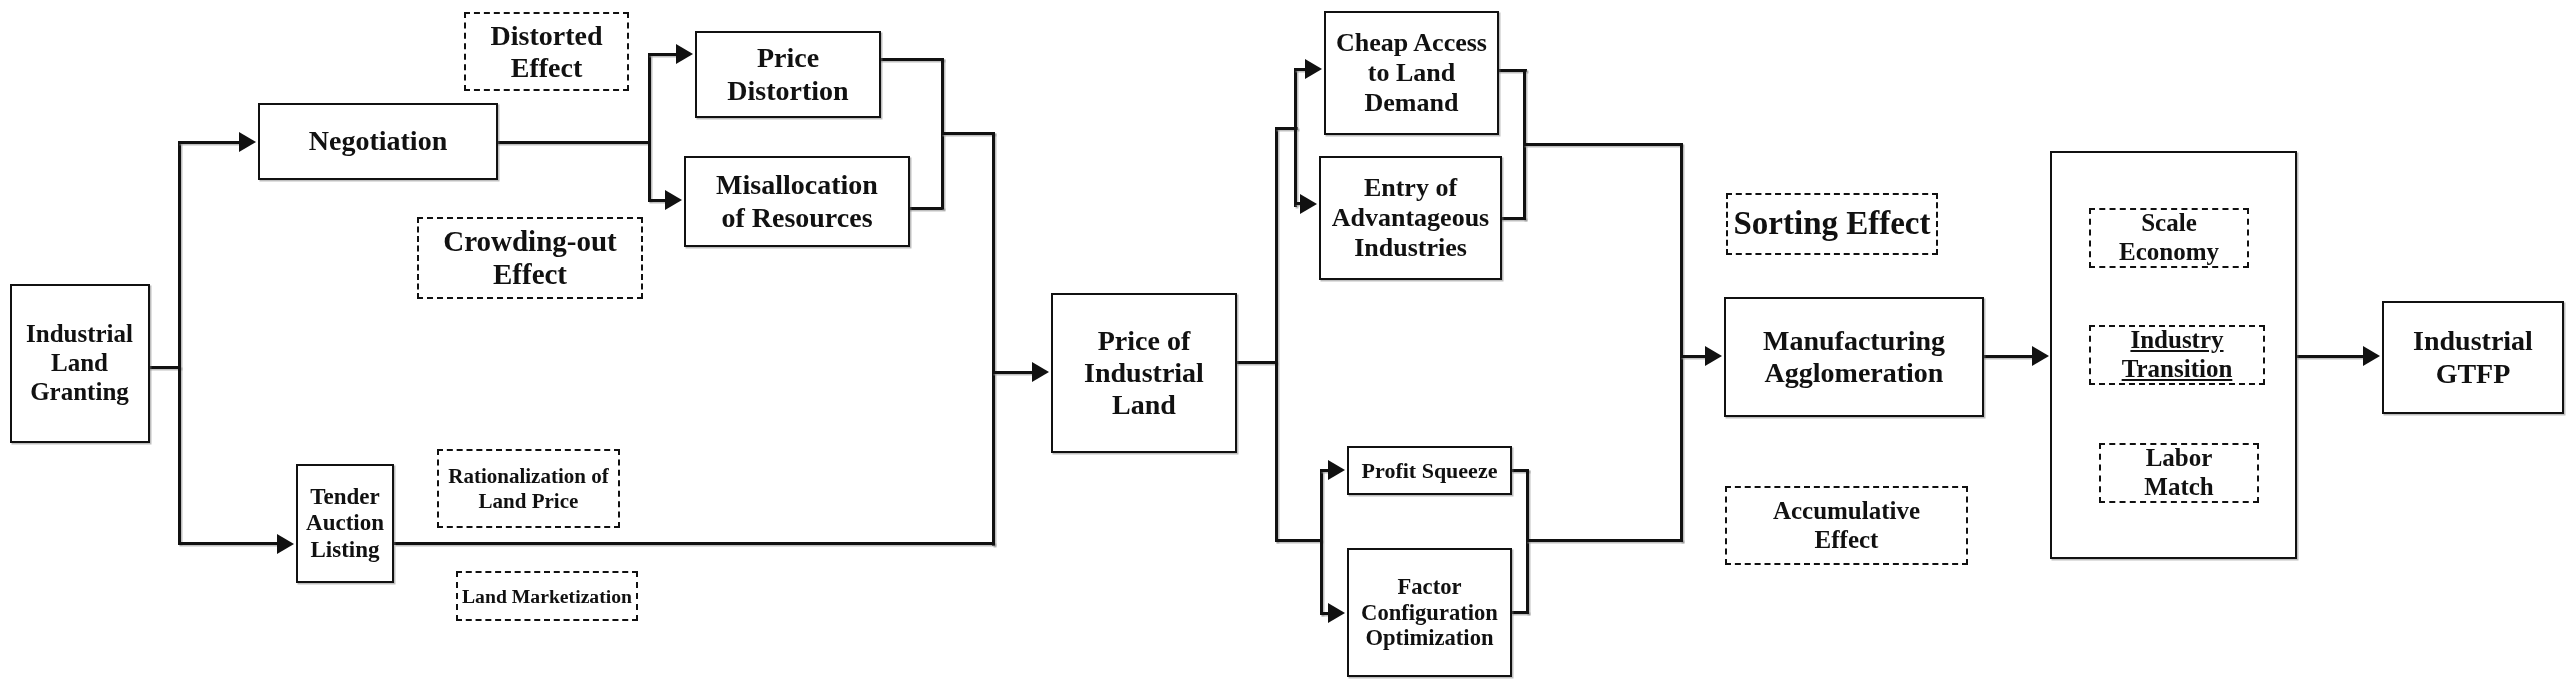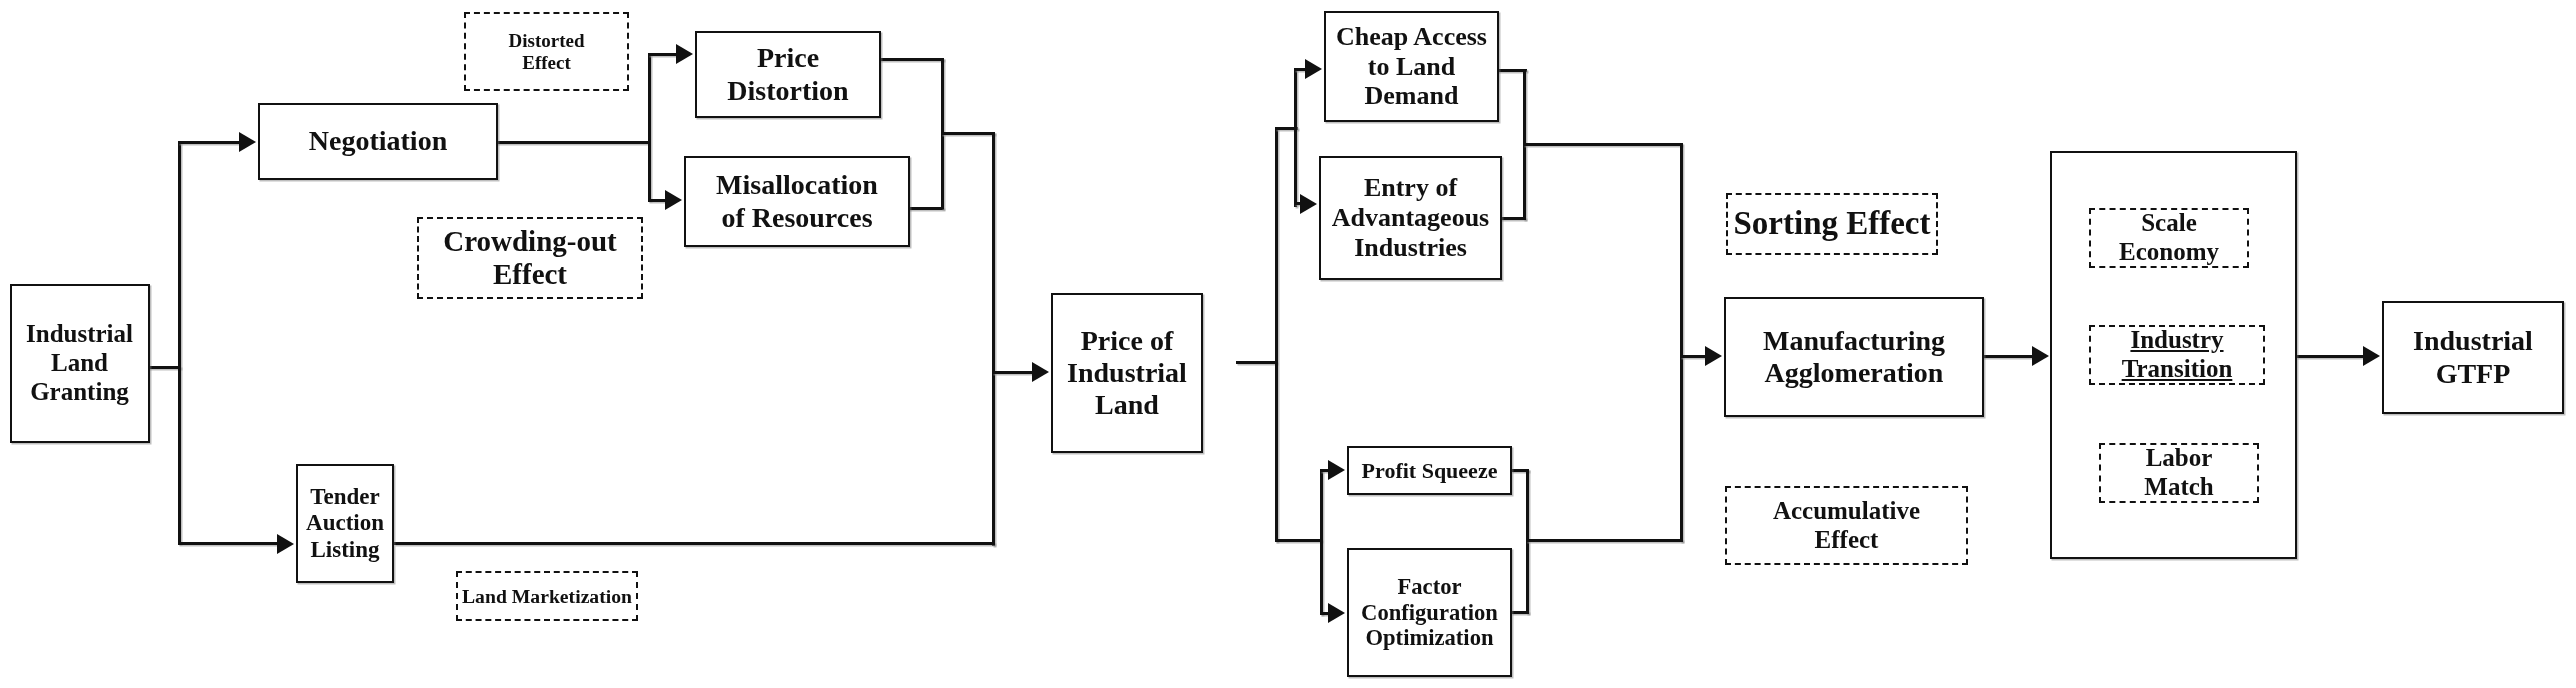--- a/index.html
+++ b/index.html
@@ -31,28 +31,28 @@
   .ah{
     position:absolute;width:0;height:0;z-index:2;
     border-top:10.2px solid transparent;
     border-bottom:10.2px solid transparent;
     border-left:17.5px solid #111111;
   }
   
   .n-ilg{left:9.5px;top:284px;width:140px;height:159px;font-size:25px;}
   .n-neg{left:258px;top:103px;width:240px;height:77px;}
   .n-tal{left:296px;top:464px;width:98px;height:119px;font-size:23px;}
-  .n-distorted{left:464px;top:12.4px;width:165px;height:79px;font-size:19px;}
+  .n-distorted{left:464px;top:12.4px;width:165px;height:79px;font-size:28px;}
   .n-crowding{left:417px;top:217px;width:226px;height:82px;font-size:29px;}
   .n-pd{left:695px;top:31px;width:186px;height:87px;}
   .n-mr{left:684px;top:156px;width:226px;height:91px;}
   .n-rationalization{left:437px;top:449px;width:183px;height:79px;font-size:21px;}
   .n-marketization{left:456px;top:571px;width:182px;height:50px;font-size:19.7px;}
-  .n-pil{left:1051px;top:293px;width:152px;height:160px;}
-  .n-ca{left:1324px;top:11px;width:175px;height:111px;font-size:26px;}
+  .n-pil{left:1051px;top:293px;width:186px;height:160px;}
+  .n-ca{left:1324px;top:11px;width:175px;height:124px;font-size:26px;}
   .n-ea{left:1319px;top:156px;width:183px;height:124px;font-size:26px;}
   .n-ps{left:1347px;top:446px;width:165px;height:49px;font-size:22px;}
   .n-fc{left:1347px;top:548px;width:165px;height:129px;font-size:22.6px;}
   .n-sorting{left:1726px;top:193px;width:212px;height:62px;font-size:33px;}
   .n-ma{left:1724px;top:297px;width:260px;height:120px;}
   .n-accumulative{left:1725px;top:486px;width:243px;height:79px;font-size:25px;}
   .n-bigbox{left:2050px;top:151px;width:247px;height:408px;}
   .n-scale{left:2089px;top:208px;width:160px;height:60px;font-size:25px;}
   .n-industry{left:2089px;top:325px;width:176px;height:60px;font-size:25px;text-decoration:underline;}
   .n-labor{left:2099px;top:443px;width:160px;height:60px;font-size:25px;}
@@ -135,20 +135,22 @@
 Auction
 Listing</div>
   <div class="node dashed n-distorted">Distorted
 Effect</div>
   <div class="node dashed n-crowding">Crowding-out
 Effect</div>
   <div class="node solid n-pd">Price
 Distortion</div>
   <div class="node solid n-mr">Misallocation
 of Resources</div>
+  <div class="node dashed n-rationalization">Rationalization of
+Land Price</div>
   <div class="node dashed n-marketization">Land Marketization</div>
   <div class="node solid n-pil">Price of
 Industrial
 Land</div>
   <div class="node solid n-ca">Cheap Access
 to Land
 Demand</div>
   <div class="node solid n-ea">Entry of
 Advantageous
 Industries</div>

